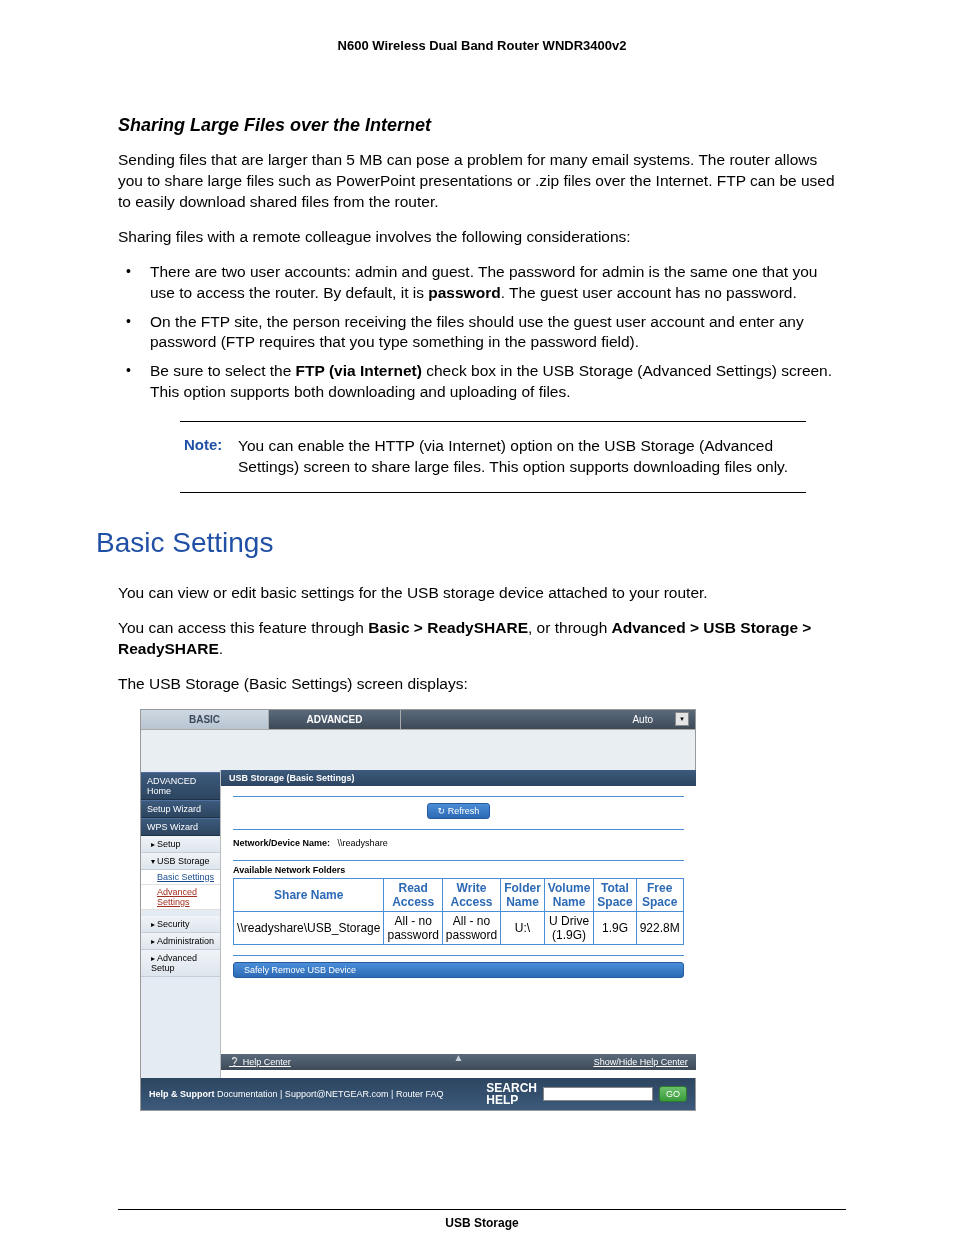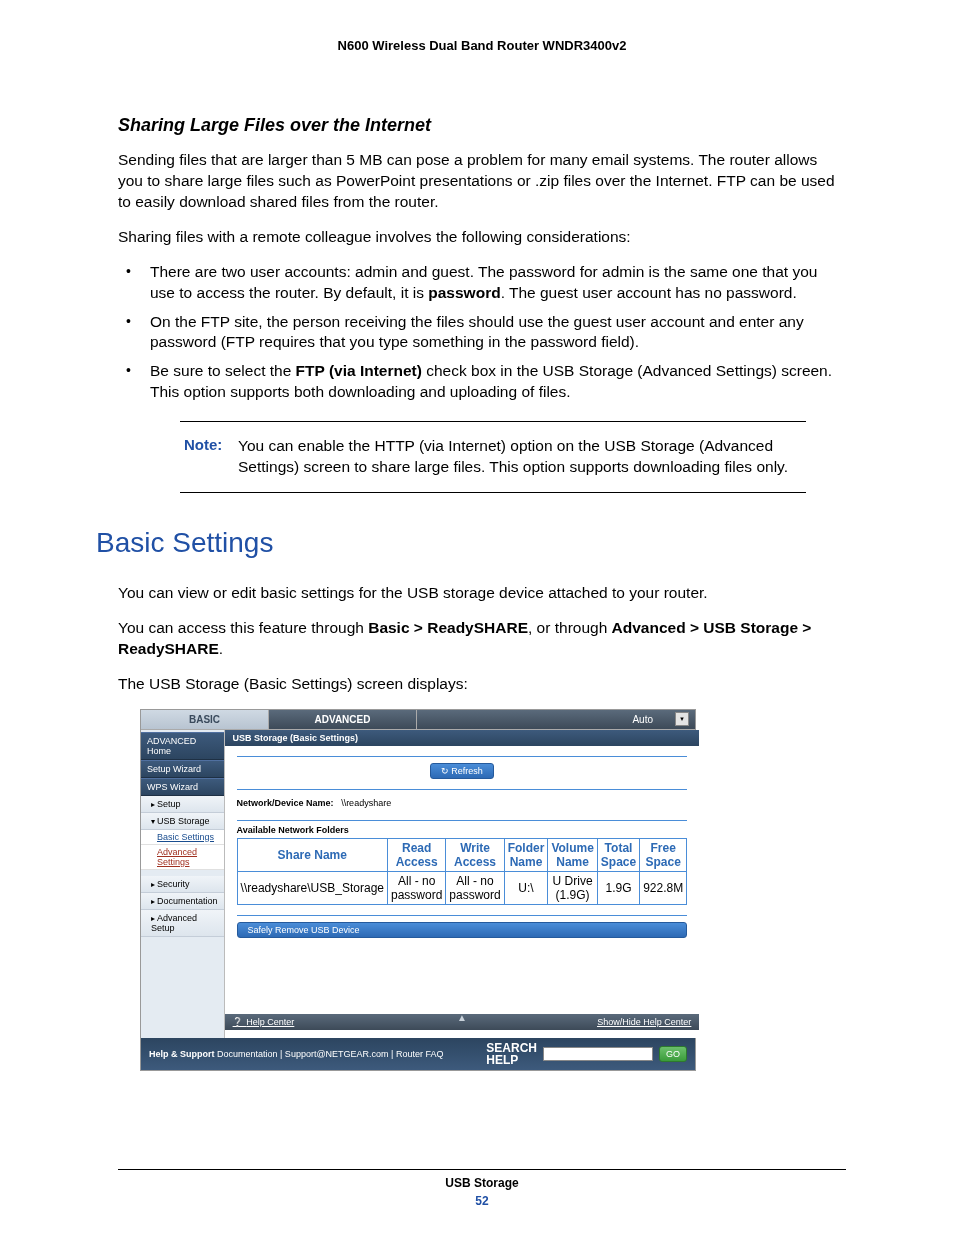--- a/index.html
+++ b/index.html
@@ -95,40 +95,40 @@
     font-weight: bold;
     font-size: 10px;
   }
   .ss-tab-basic {
     width: 128px;
     background: linear-gradient(#cfd9e3,#b8c4d1);
     color: #3a4a5c;
     border-right: 1px solid #aaa;
   }
   .ss-tab-adv {
-    width: 148px;
+    width: 132px;
     background: linear-gradient(#5a6a7b,#3d4a58);
     color: #fff;
     border-right: 1px solid #aaa;
   }
   .ss-tab-spacer { flex: 1; background: linear-gradient(#5a6a7b,#3d4a58); }
   .ss-tab-auto {
     display: flex;
     align-items: center;
     gap: 22px;
     padding: 0 6px;
     background: linear-gradient(#5a6a7b,#3d4a58);
     color: #fff;
   }
   .ss-auto-dd {
     width: 14px; height: 14px; background: #e4e4e4; border: 1px solid #888;
     display: flex; align-items: center; justify-content: center;
     font-size: 7px; color: #000;
   }
-  .ss-body { display: flex; min-height: 280px; }
+  .ss-body { display: flex; min-height: 280px; margin-top: 40px; }
   .ss-sidebar {
     width: 128px;
     background: #e4ebf2;
     padding: 2px 0;
   }
   .ss-sb-item {
     background: linear-gradient(#3d5a7c,#2c4560);
     color: #fff;
     font-size: 9px;
     padding: 3px 6px;
@@ -294,21 +294,21 @@
       <div class="ss-sidebar">
         <div class="ss-sb-item">ADVANCED Home</div>
         <div class="ss-sb-item">Setup Wizard</div>
         <div class="ss-sb-item">WPS Wizard</div>
         <div class="ss-sb-plain"><span class="ss-tri">▸</span><span>Setup</span></div>
         <div class="ss-sb-plain"><span class="ss-tri">▾</span><span>USB Storage</span></div>
         <div class="ss-sb-sub">Basic Settings</div>
         <div class="ss-sb-sub sel">Advanced Settings</div>
         <div style="height:6px;"></div>
         <div class="ss-sb-plain"><span class="ss-tri">▸</span><span>Security</span></div>
-        <div class="ss-sb-plain"><span class="ss-tri">▸</span><span>Documentation</span></div>
+        <div class="ss-sb-plain"><span class="ss-tri">▸</span><span>Administration</span></div>
         <div class="ss-sb-plain"><span class="ss-tri">▸</span><span>Advanced Setup</span></div>
       </div>
       <div class="ss-main">
         <div class="ss-main-title">USB Storage (Basic Settings)</div>
         <div class="ss-main-inner">
           <div class="ss-hr"></div>
           <div class="ss-refresh">
               <div class="ss-btn">↻ <span>Refresh</span></div>
             </div>
           <div class="ss-hr"></div>

